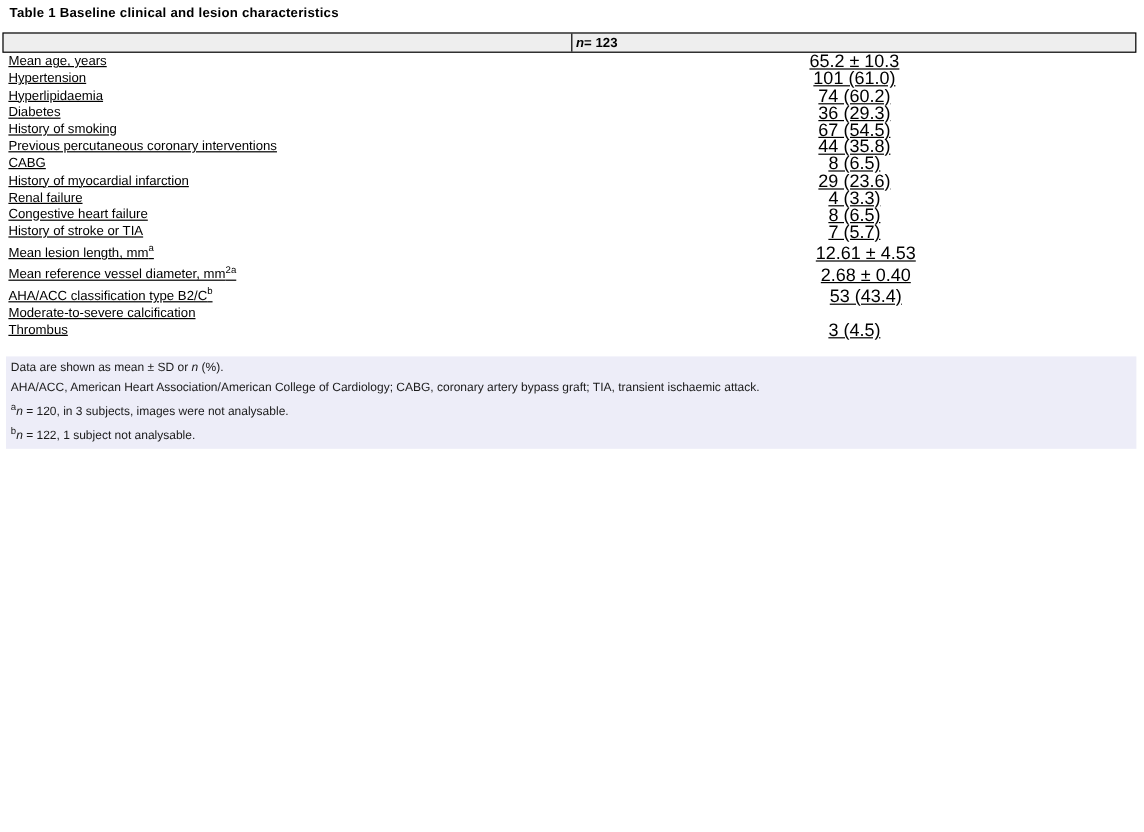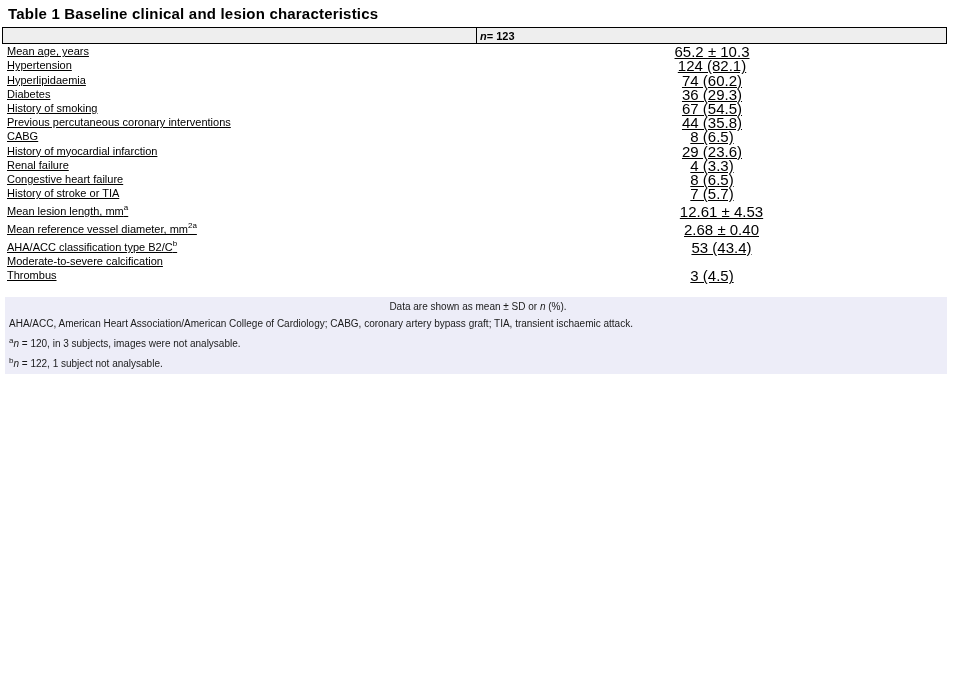--- a/index.html
+++ b/index.html
@@ -6,21 +6,21 @@
   html, body { background: #ffffff; }
   body {
     width: 953px; height: 693px;
     position: relative;
     font-family: "Liberation Sans", sans-serif;
     color: #000000;
     overflow: hidden;
   }
   .title {
     position: absolute; left: 8px; top: 5px;
-    font-size: 15px; font-weight: bold; letter-spacing: 0.2px;
+    font-size: 11px; font-weight: bold; letter-spacing: 0.2px;
     white-space: nowrap;
   }
   .header-row {
     position: absolute; left: 2px; top: 27px;
     width: 945px; height: 17px;
     background: #eeeeee;
     border: 1px solid #000000;
     display: flex;
   }
   .header-cell1 { width: 474px; border-right: 1px solid #000000; }
@@ -42,21 +42,21 @@
   sup { font-size: 8px; line-height: 0; vertical-align: super; }
   .it { font-style: italic; }
   .footnotes {
     position: absolute; left: 5px; top: 297px;
     width: 942px; height: 77px;
     background: #ededf8;
     font-size: 10px; color: #1a1a1a;
     padding-left: 4px;
   }
   .fn-line { line-height: 11px; white-space: nowrap; }
-  .fn-line:nth-child(1) { padding-top: 4px; text-align: center; }
+  .fn-line:nth-child(1) { padding-top: 4px; }
   .fn-line:nth-child(2) { margin-top: 6px; }
   .fn-line:nth-child(3) { margin-top: 9px; }
   .fn-line:nth-child(4) { margin-top: 9px; }
 </style>
 </head>
 <body>
 
 <div class="title">Table 1 Baseline clinical and lesion characteristics</div>
 
 <div class="header-row">
@@ -67,21 +67,21 @@
     </div>
 </div>
 
 <div class="tbody">
     <div class="trow">
       <div class="tlabel"><span>Mean age, years</span></div>
       <div class="tvalue">65.2 ± 10.3</div>
     </div>
     <div class="trow">
       <div class="tlabel"><span>Hypertension</span></div>
-      <div class="tvalue">124 (82.1)</div>
+      <div class="tvalue">101 (61.0)</div>
     </div>
     <div class="trow">
       <div class="tlabel"><span>Hyperlipidaemia</span></div>
       <div class="tvalue">74 (60.2)</div>
     </div>
     <div class="trow">
       <div class="tlabel"><span>Diabetes</span></div>
       <div class="tvalue">36 (29.3)</div>
     </div>
     <div class="trow">

